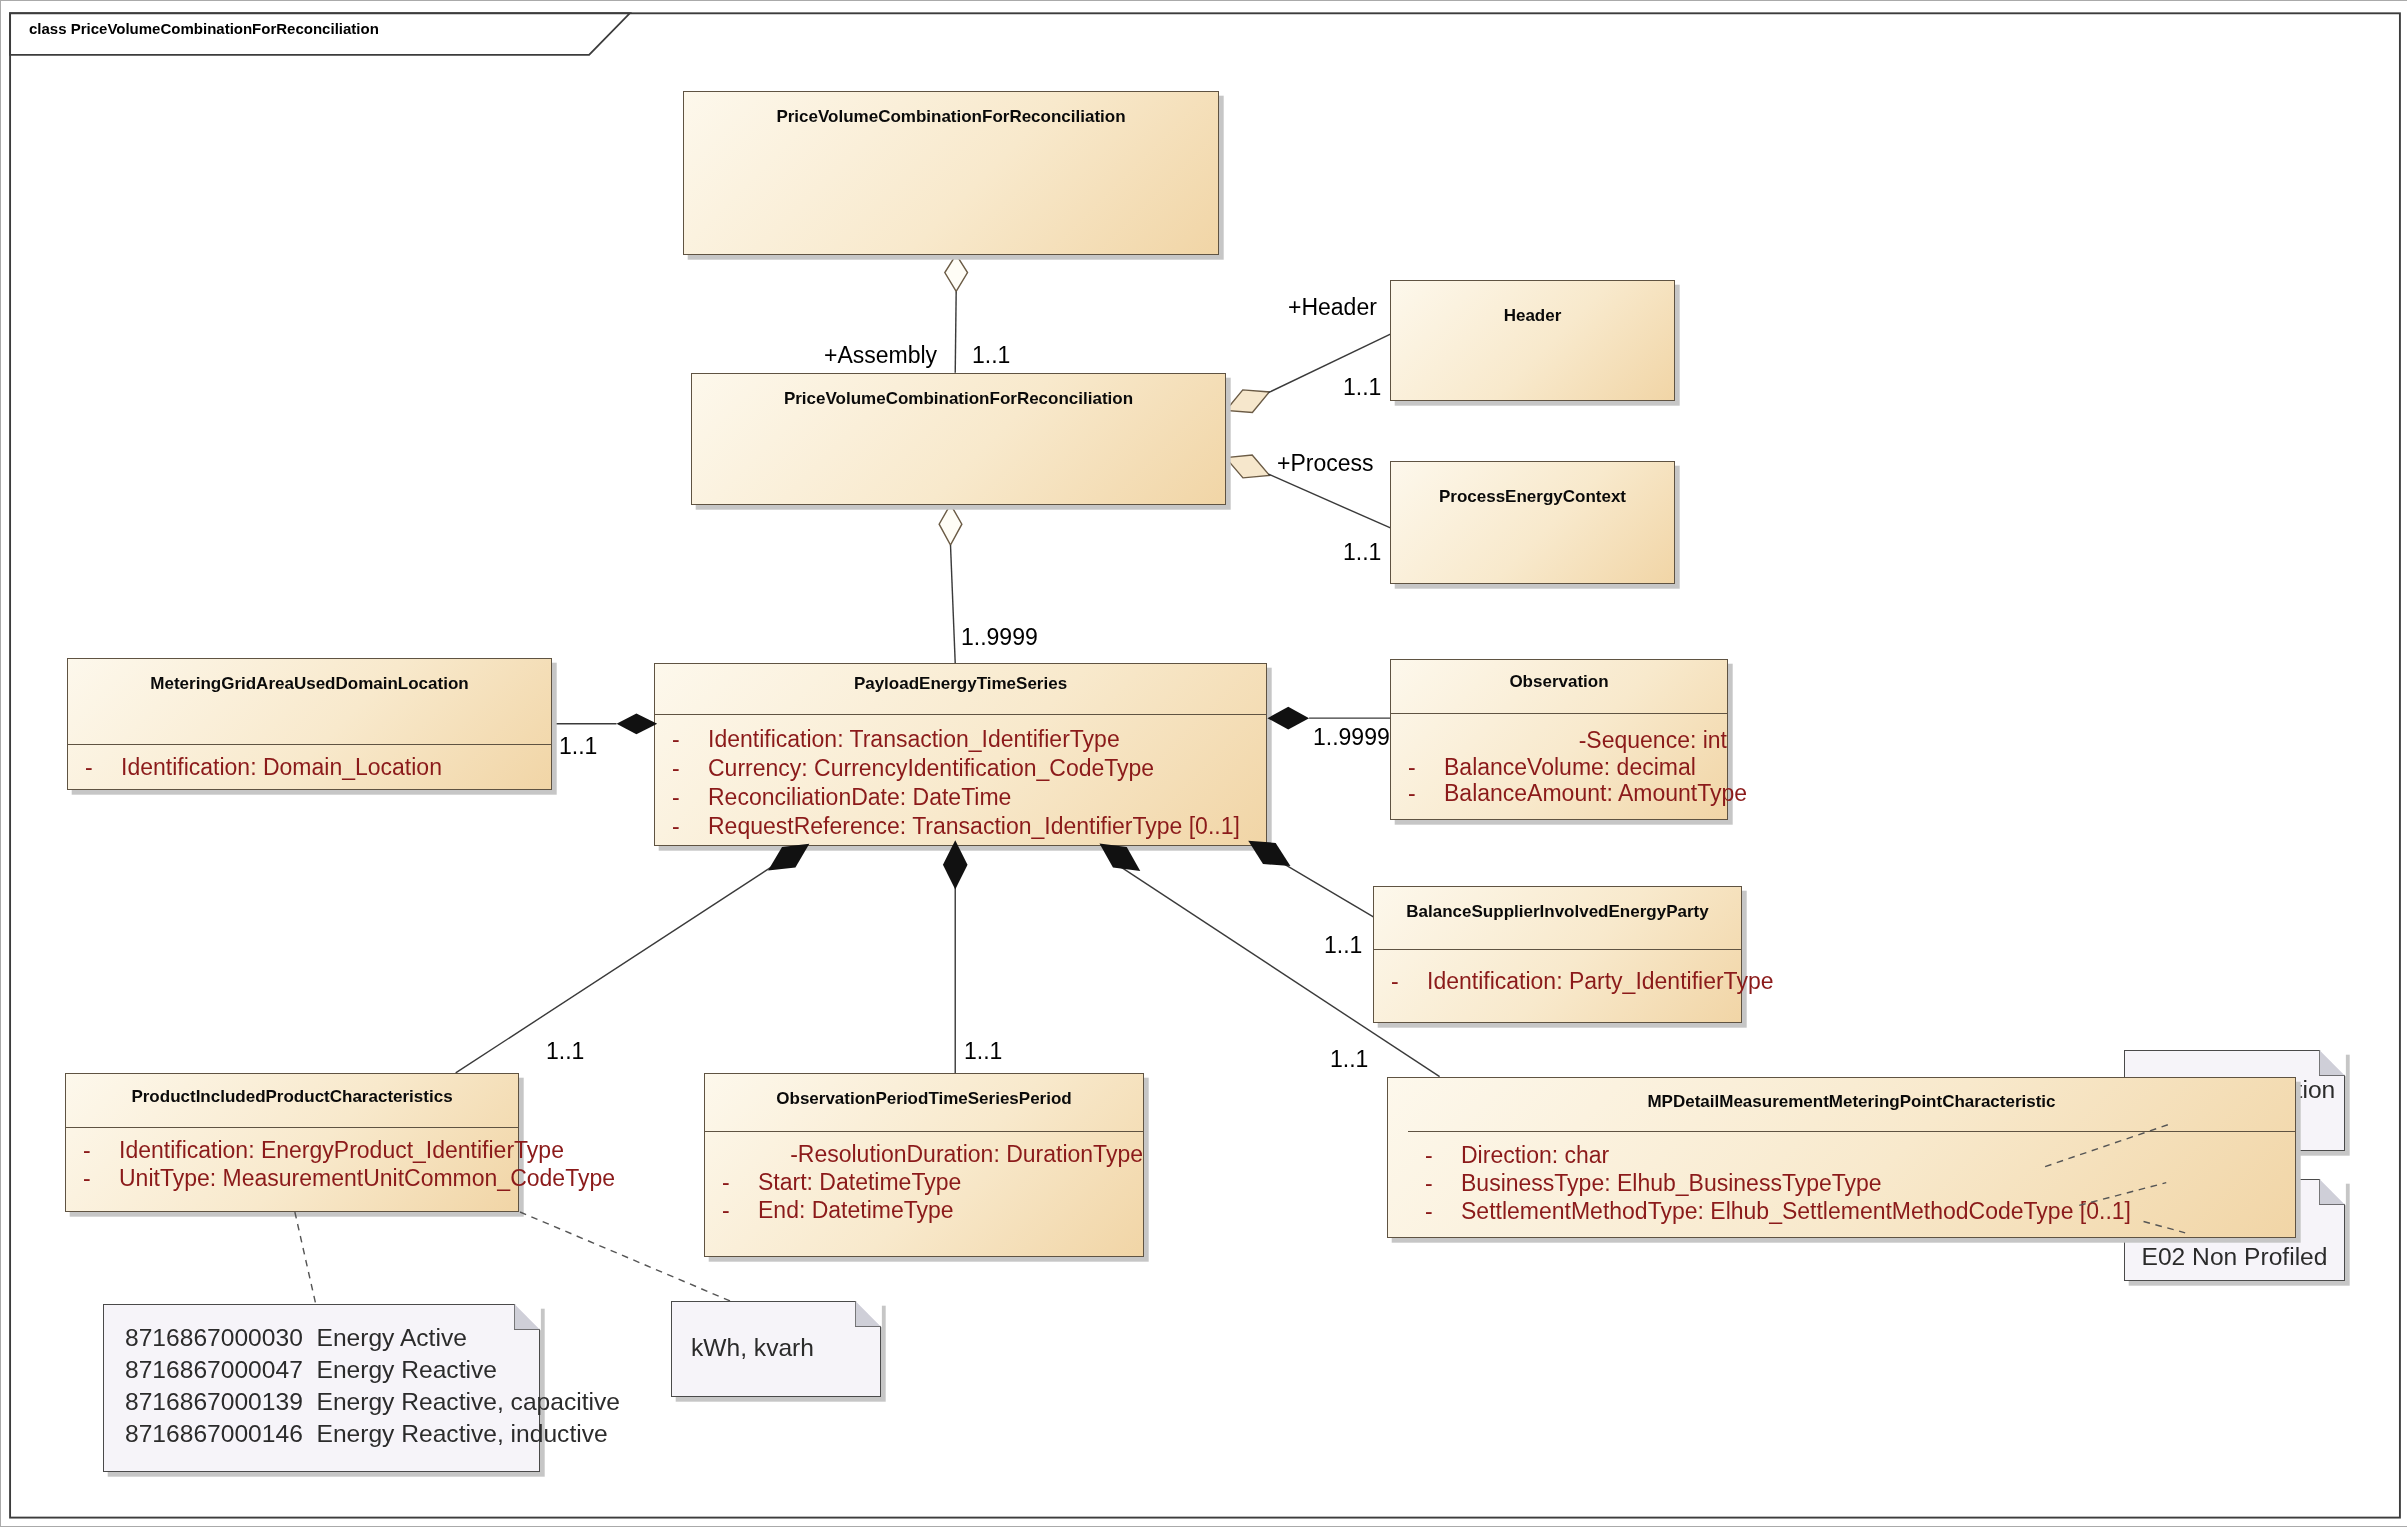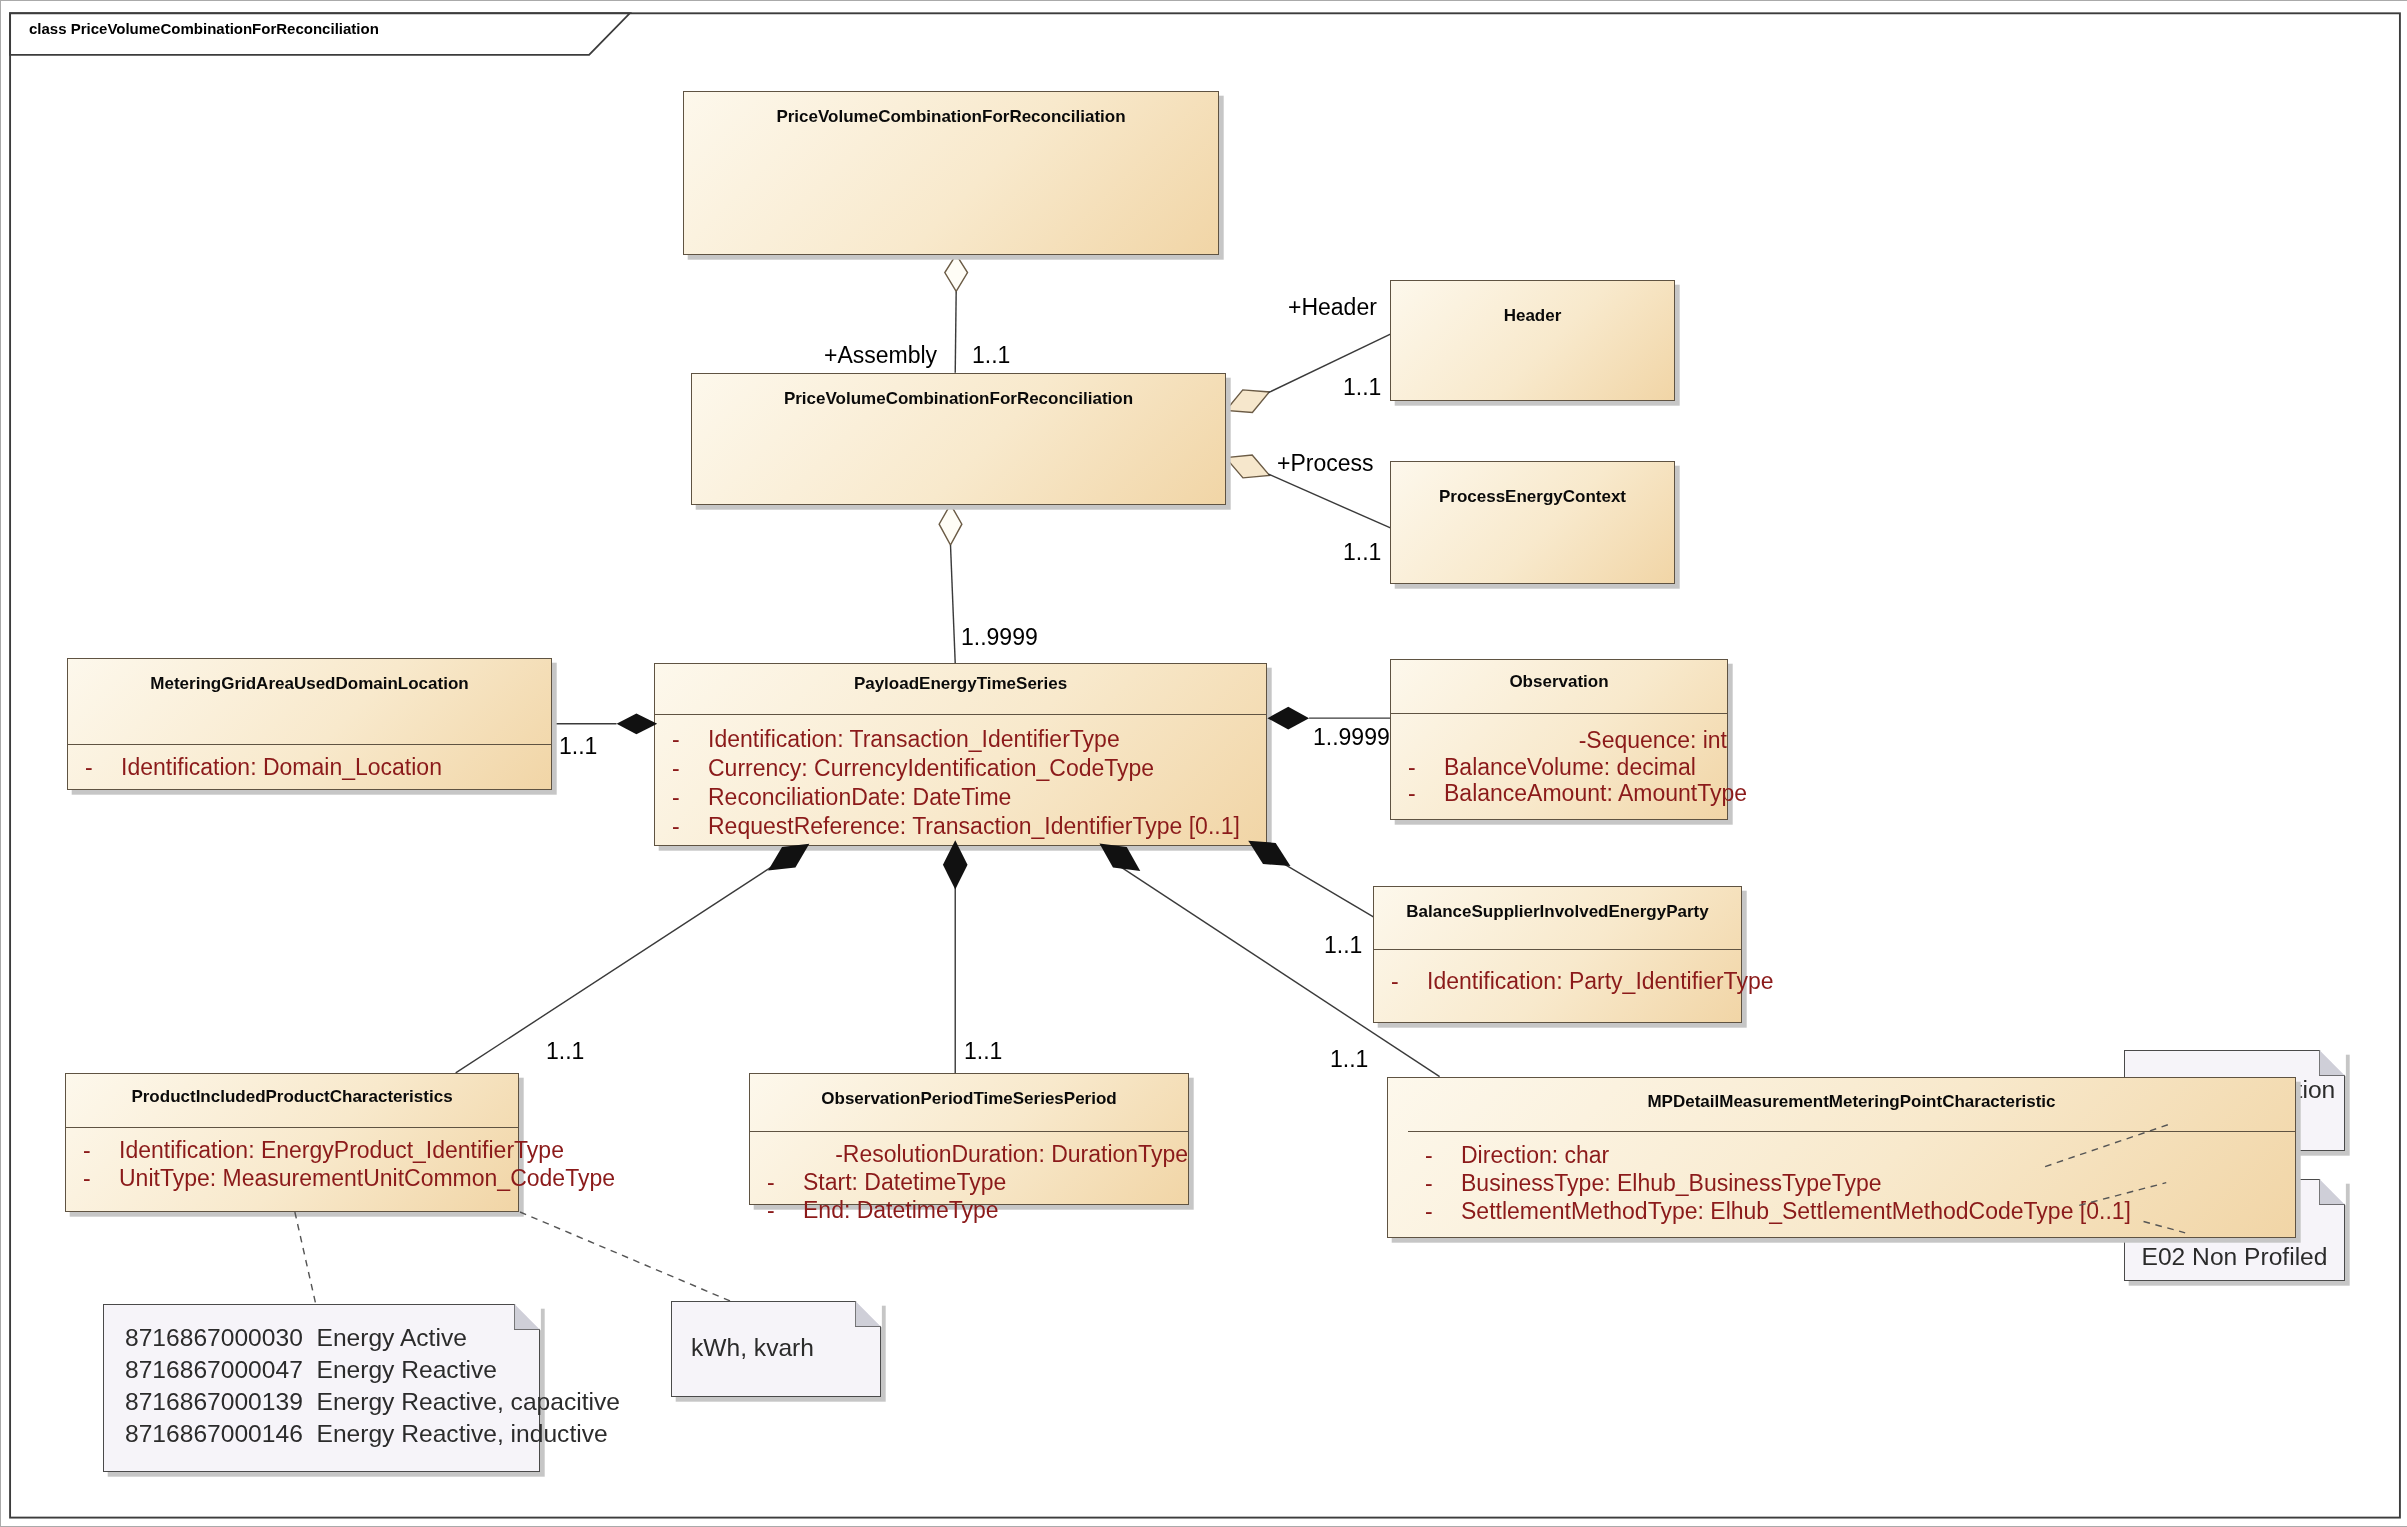--- a/index.html
+++ b/index.html
@@ -164,21 +164,21 @@
   </div>
 
   <div class="cls" style="left:64px; top:1072px; width:454px; height:139px;">
     <div class="cls-title" style="height:53px; padding-top:13.2px;">ProductIncludedProductCharacteristics</div>
     <div class="cls-attrs" style="padding-top:7.6px;">
       <div class="attr-row" style="line-height:28px;"><span class="dash">-</span><span>Identification: EnergyProduct_IdentifierType</span></div>
       <div class="attr-row" style="line-height:28px;"><span class="dash">-</span><span>UnitType: MeasurementUnitCommon_CodeType</span></div>
     </div>
   </div>
 
-  <div class="cls" style="left:748px; top:1072px; width:440px; height:132px;">
+  <div class="cls" style="left:703px; top:1072px; width:440px; height:184px;">
     <div class="cls-title" style="height:57px; padding-top:15px;">ObservationPeriodTimeSeriesPeriod</div>
     <div class="cls-attrs" style="padding-top:7.6px;">
       <div class="attr-row" style="line-height:28px;text-align:right;"><span class="dash">-</span><span>ResolutionDuration: DurationType</span></div>
       <div class="attr-row" style="line-height:28px;"><span class="dash">-</span><span>Start: DatetimeType</span></div>
       <div class="attr-row" style="line-height:28px;"><span class="dash">-</span><span>End: DatetimeType</span></div>
     </div>
   </div>
 
   <div class="cls" style="left:1386px; top:1076px; width:909px; height:161px;padding-left:20px;">
     <div class="cls-title" style="height:53px; padding-top:14px;">MPDetailMeasurementMeteringPointCharacteristic</div>

